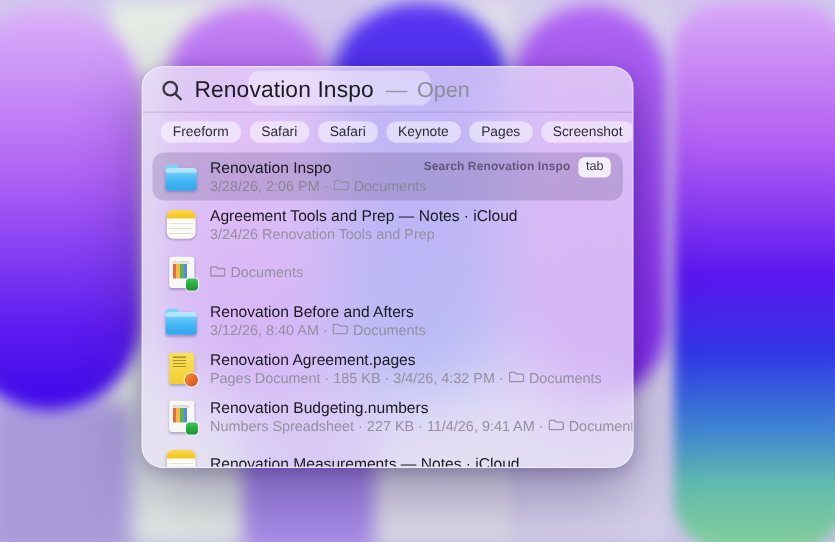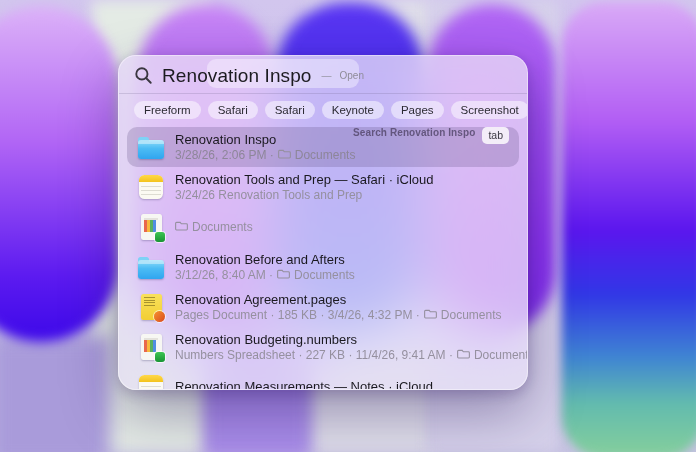--- a/index.html
+++ b/index.html
@@ -37,38 +37,38 @@
     border:1px solid rgba(255,255,255,0.42);
     box-shadow:0 22px 55px rgba(35,15,85,0.38),0 4px 14px rgba(35,15,85,0.22);
     box-sizing:border-box;
   }
   
   .search-row{position:relative;height:35px;display:flex;align-items:center;padding:2px 14px 0 15px;}
   .search-pill{position:absolute;left:88px;top:3px;width:152px;height:29px;border-radius:9px;
     background:rgba(255,255,255,0.38);}
   .search-icon{display:flex;margin-right:9px;position:relative;}
   .search-text{position:relative;font-size:19px;color:#1c1b20;letter-spacing:.1px;}
-  .search-hint{position:relative;font-size:10px;color:#8f8c99;margin-left:10px;}
+  .search-hint{position:relative;font-size:18px;color:#8f8c99;margin-left:10px;}
   .search-hint .dash{margin-right:8px;color:#9a97a6;}
   .divider{height:1px;background:rgba(110,100,135,0.22);margin:0;}
   
   .chips{display:flex;gap:7px;padding:7px 14px 6px 15px;}
   .chip{background:rgba(255,255,255,0.5);border-radius:10px;padding:3px 10px;
     font-size:11.5px;color:#2c2b33;white-space:nowrap;}
   
   .results{padding:2px 8px 0 8px;}
   .row{display:flex;align-items:center;height:40px;border-radius:10px;padding:0 8px;position:relative;}
   .row.selected{background:rgba(100,82,130,0.26);}
   .row-icon-holder{width:32px;display:flex;justify-content:center;margin-right:8px;flex:none;}
   .row-text{min-width:0;}
   .row-title{font-size:13px;color:#1a191f;line-height:16px;white-space:nowrap;}
   .row-sub{font-size:12px;color:#95909f;line-height:14px;display:flex;gap:4px;white-space:nowrap;}
   .row.selected .row-sub{color:#8d8699;}
   .folder-glyph{display:inline-flex;color:#95909f;}
-  .row-action{position:absolute;right:10px;top:0;bottom:16px;display:flex;align-items:flex-start;gap:7px;}
+  .row-action{position:absolute;right:10px;top:0;bottom:16px;display:flex;align-items:center;gap:7px;}
   .action-text{font-size:10px;font-weight:bold;color:rgba(86,74,110,0.85);letter-spacing:.1px;}
   .action-key{background:rgba(255,255,255,0.82);border-radius:5px;font-size:10.5px;color:#3a3842;
     padding:2px 6px 3px;}
   
   .icon-folder{position:relative;width:26px;height:19px;margin-top:5px;border-radius:3px;
     background:linear-gradient(180deg,#8eddf9 0%,#4cbcf4 45%,#30a5ef 100%);
     box-shadow:0 1px 2px rgba(10,10,60,0.25);}
   .icon-folder::before{content:"";position:absolute;top:-3.5px;left:0;width:11px;height:6px;
     border-radius:2.5px 2.5px 0 0;background:#7ed2f6;}
   .icon-folder::after{content:"";position:absolute;top:0;left:0;right:0;height:4px;
@@ -156,21 +156,21 @@
       <span class="action-text">Search Renovation Inspo</span>
       <span class="action-key">tab</span>
     </span>
   </div>
 
   <div class="row">
     <span class="row-icon-holder">
           <span class="row-icon icon-notes"></span>
         </span>
     <span class="row-text">
-      <div class="row-title">Renovation Tools and Prep — Safari · iCloud</div>
+      <div class="row-title">Agreement Tools and Prep — Notes · iCloud</div>
       <div class="row-sub">
         <span class="row-meta">3/24/26 Renovation Tools and Prep</span>
 
       </div>
     </span>
 
   </div>
 
   <div class="row">
     <span class="row-icon-holder">

